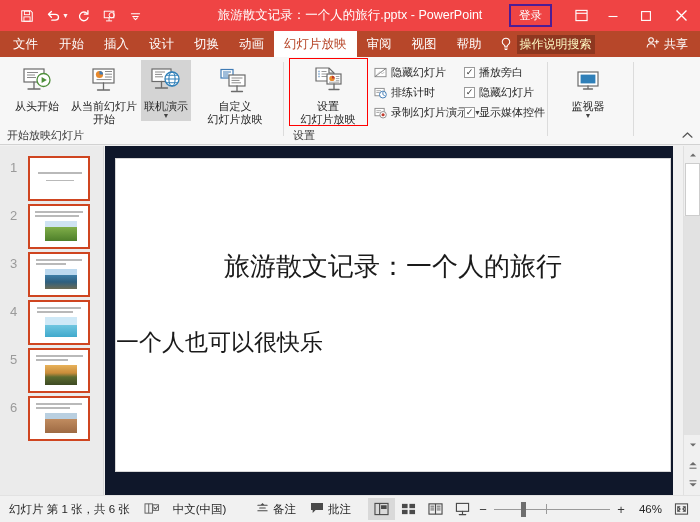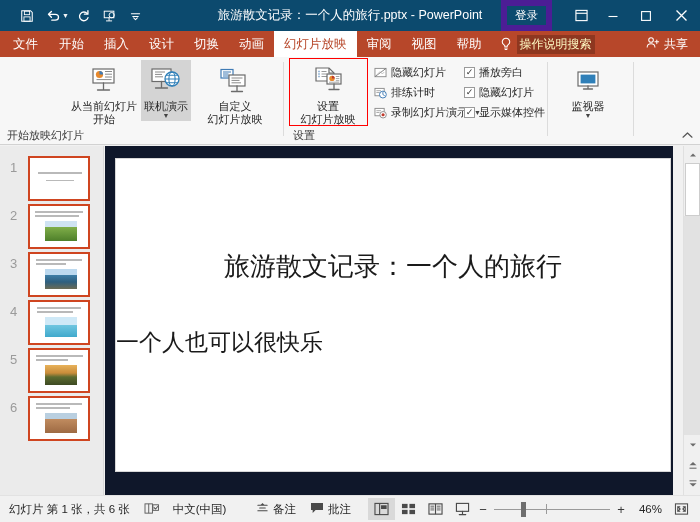--- a/index.html
+++ b/index.html
@@ -7,37 +7,37 @@
     width: 700px; height: 522px;
     overflow: hidden;
     font-family: "Liberation Sans", "DejaVu Sans", sans-serif;
     background: #ffffff;
   }
   #app { position: relative; width: 700px; height: 522px; background: #f1f1f1; }
 
   
   .titlebar {
     position: absolute; top: 0; left: 0; width: 700px; height: 31px;
-    background: #0c4a6e; color: #fff;
+    background: #ef4444; color: #fff;
     display: flex; align-items: center;
   }
   .qat { display: flex; align-items: center; padding-left: 14px; gap: 0px; }
   .qat-btn {
     width: 26px; height: 24px; display: flex; align-items: center; justify-content: center;
     color: #fff; font-size: 13px; line-height: 1;
   }
   .qat-btn svg { display: block; }
   .qat-caret { font-size: 7px; margin-left: -4px; margin-right: 2px; opacity: .95; }
   .title-text {
     position: absolute; left: 0; right: 0; text-align: center;
     font-size: 12.5px; color: #fff; pointer-events: none; white-space: nowrap;
   }
   .title-right { margin-left: auto; display: flex; align-items: center; height: 31px; }
   .signin {
-    border: 6px solid #4c1d95; color: #fff; font-size: 11.5px;
+    border: 2px solid #4c1d95; color: #fff; font-size: 11.5px;
     padding: 2px 8px; margin-right: 14px; line-height: 1.25;
   }
   .ribbon-display { width: 30px; height: 31px; display:flex; align-items:center; justify-content:center; }
   .wbtn { width: 33px; height: 31px; display: flex; align-items: center; justify-content: center; color: #fff; font-size: 13px; }
   .wbtn.close { width: 38px; }
 
   
   .tabstrip {
     position: absolute; top: 31px; left: 0; width: 700px; height: 26px;
     background: #b7472a; display: flex; align-items: stretch;
@@ -295,20 +295,32 @@
           </svg>
       </span>
       <span>共享</span>
     </div>
   </div>
 
   <div class="ribbon">
 
     <div class="rgroup" style="left:0; width:288px;">
 
+      <div class="bigbtn" style="left:6px; width:62px;">
+        <span class="ico">
+          <svg width="34" height="32" viewBox="0 0 34 32">
+            <rect x="4" y="3" width="20" height="13" fill="#fff" stroke="#6b6b6b" stroke-width="1.2"></rect>
+            <path d="M7 6.5h11M7 9h8M7 11.5h9" stroke="#8a8a8a" stroke-width="1"></path>
+            <path d="M14 16v6M8 23h12" stroke="#6b6b6b" stroke-width="1.3" stroke-linecap="round"></path>
+            <circle cx="23.5" cy="14" r="6.5" fill="#fff" stroke="#4e8f3a" stroke-width="1.3"></circle>
+            <path d="M21.6 10.9l5.2 3.1-5.2 3.1z" fill="#4e8f3a"></path>
+          </svg>
+        </span>
+        <span>从头开始</span>
+      </div>
 
       <div class="bigbtn" style="left:68px; width:72px;justify-content:center;">
         <span class="ico">
           <svg width="34" height="32" viewBox="0 0 34 32">
             <rect x="6" y="3" width="21" height="14" fill="#fff" stroke="#6b6b6b" stroke-width="1.2"></rect>
             <circle cx="12.5" cy="8.5" r="3.6" fill="#e8892c"></circle>
             <path d="M12.5 8.5V4.9a3.6 3.6 0 0 1 3.6 3.6z" fill="#3f7bb5"></path>
             <path d="M18 5.5h7M18 8.2h7M18 11h7M9.5 13.6h15" stroke="#8a8a8a" stroke-width="1"></path>
             <path d="M16.5 17v6M10.5 24h12" stroke="#6b6b6b" stroke-width="1.3" stroke-linecap="round"></path>
           </svg>

